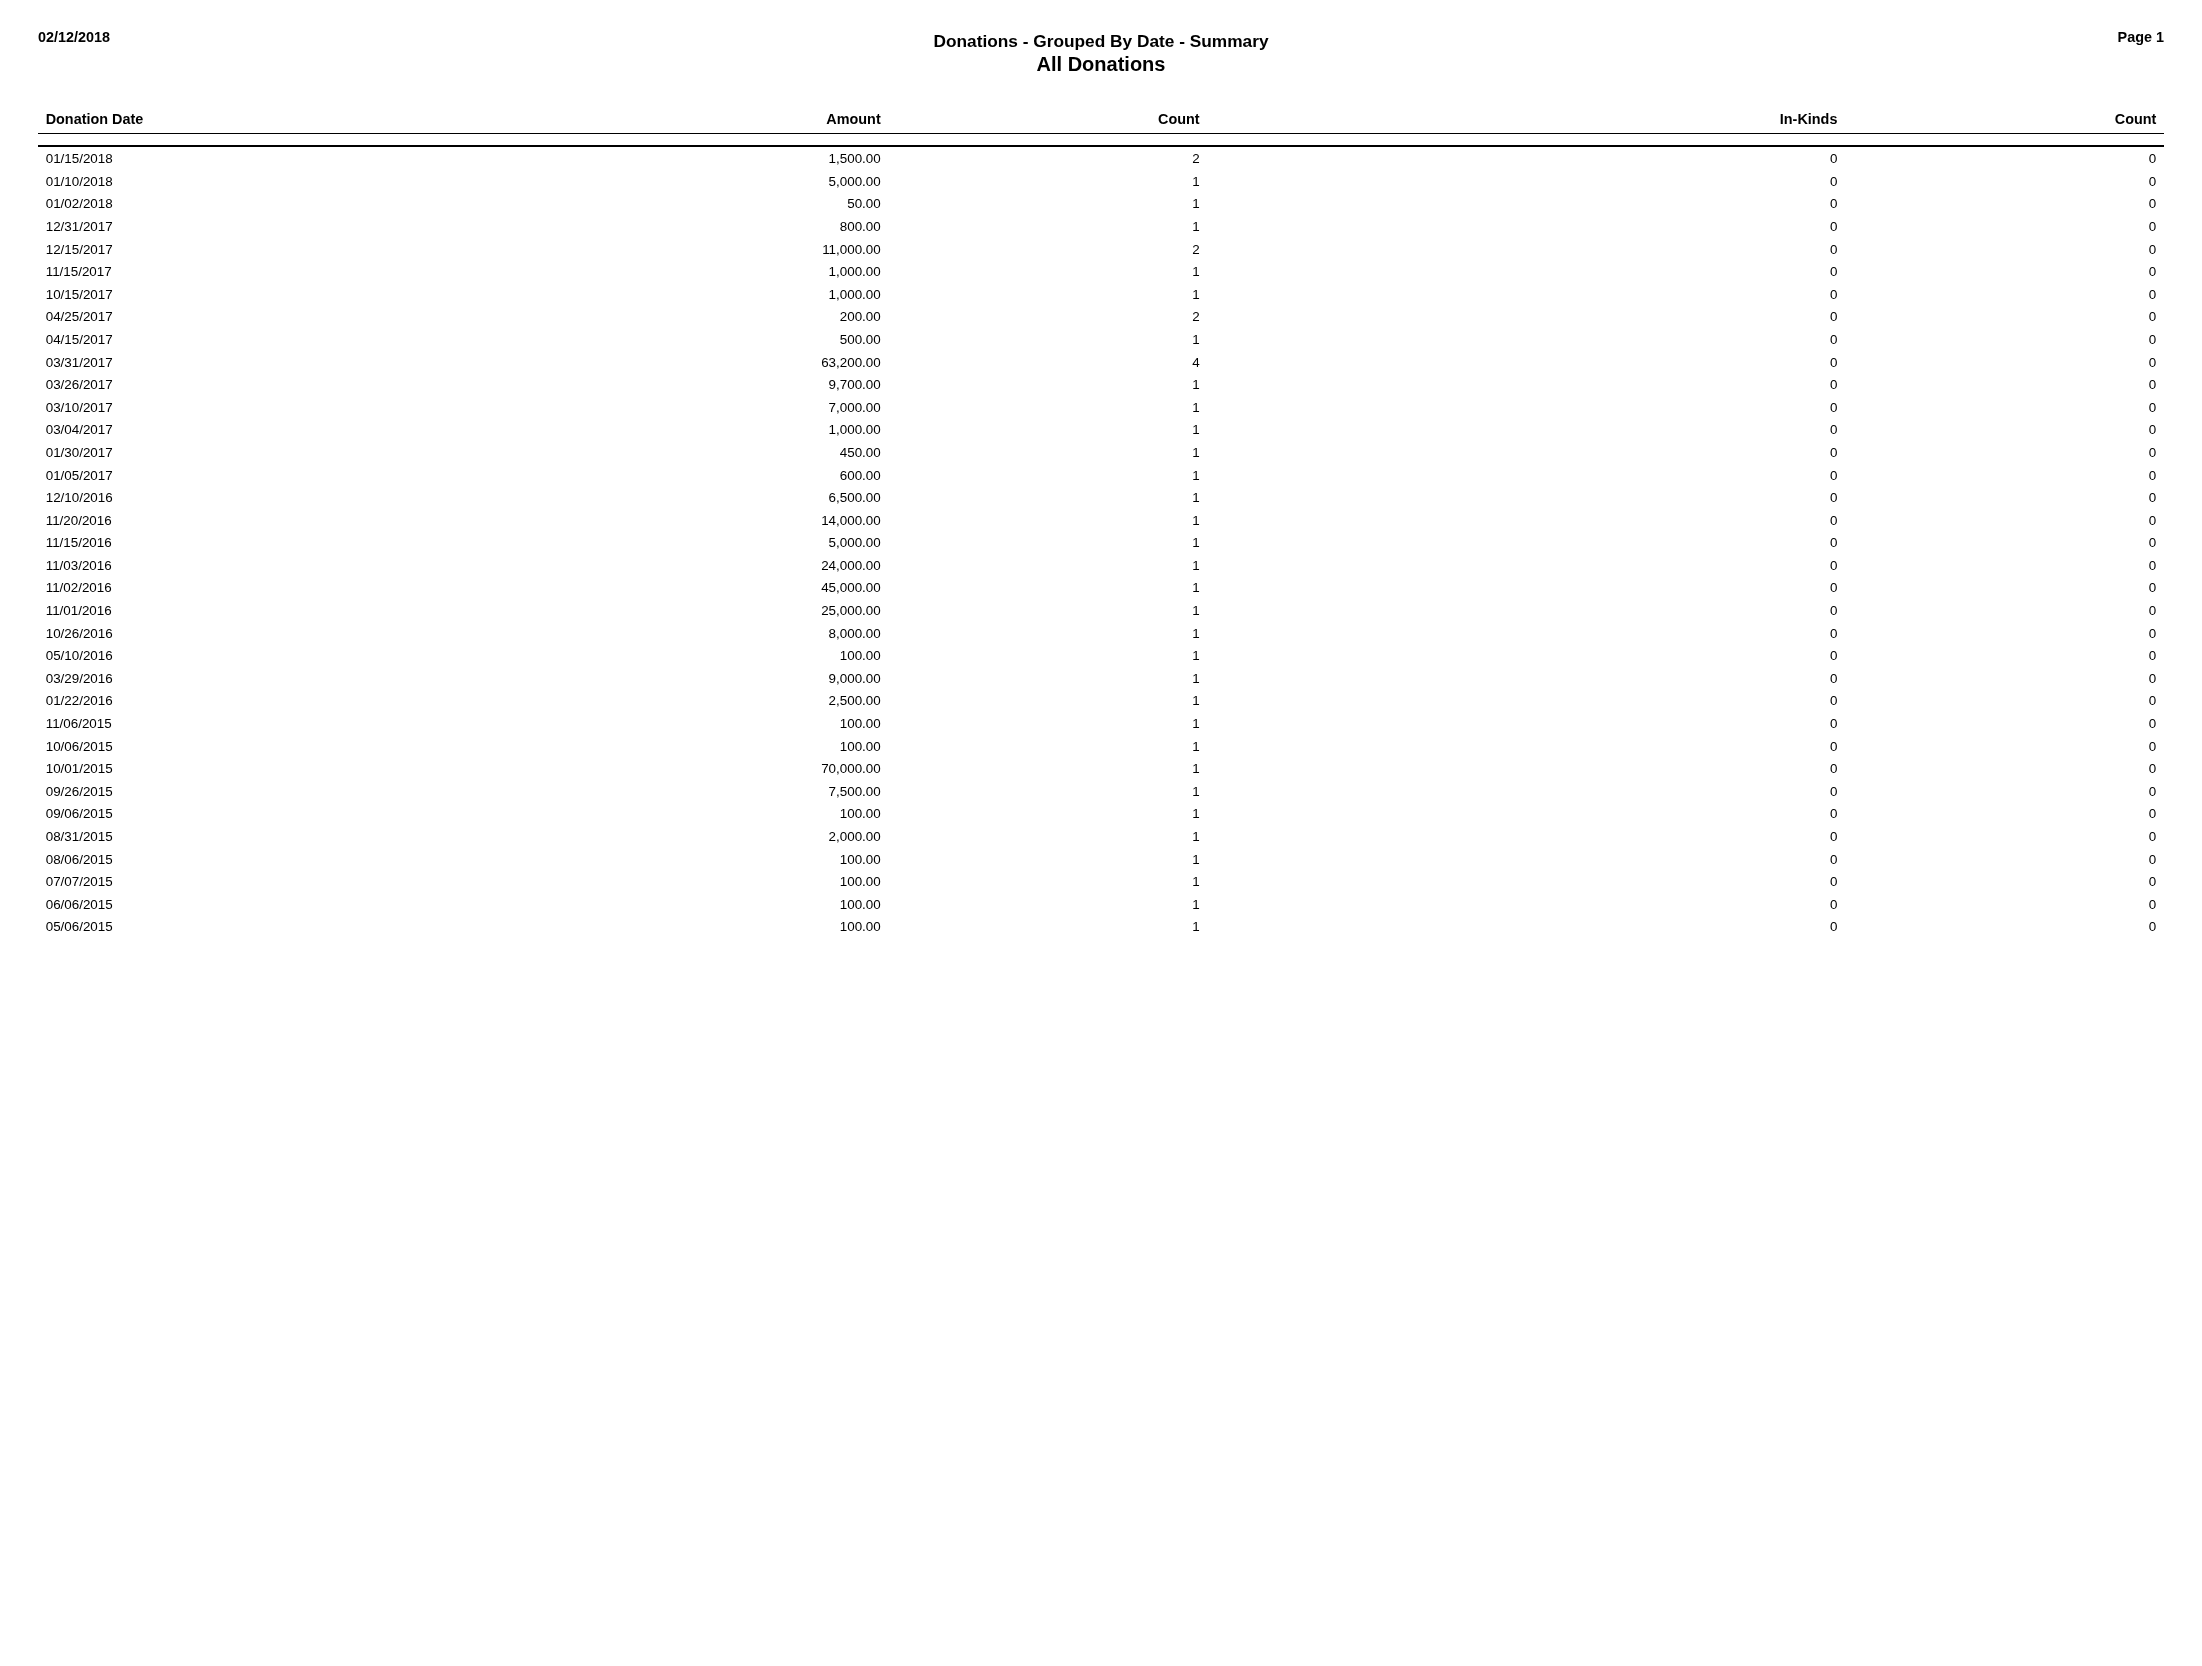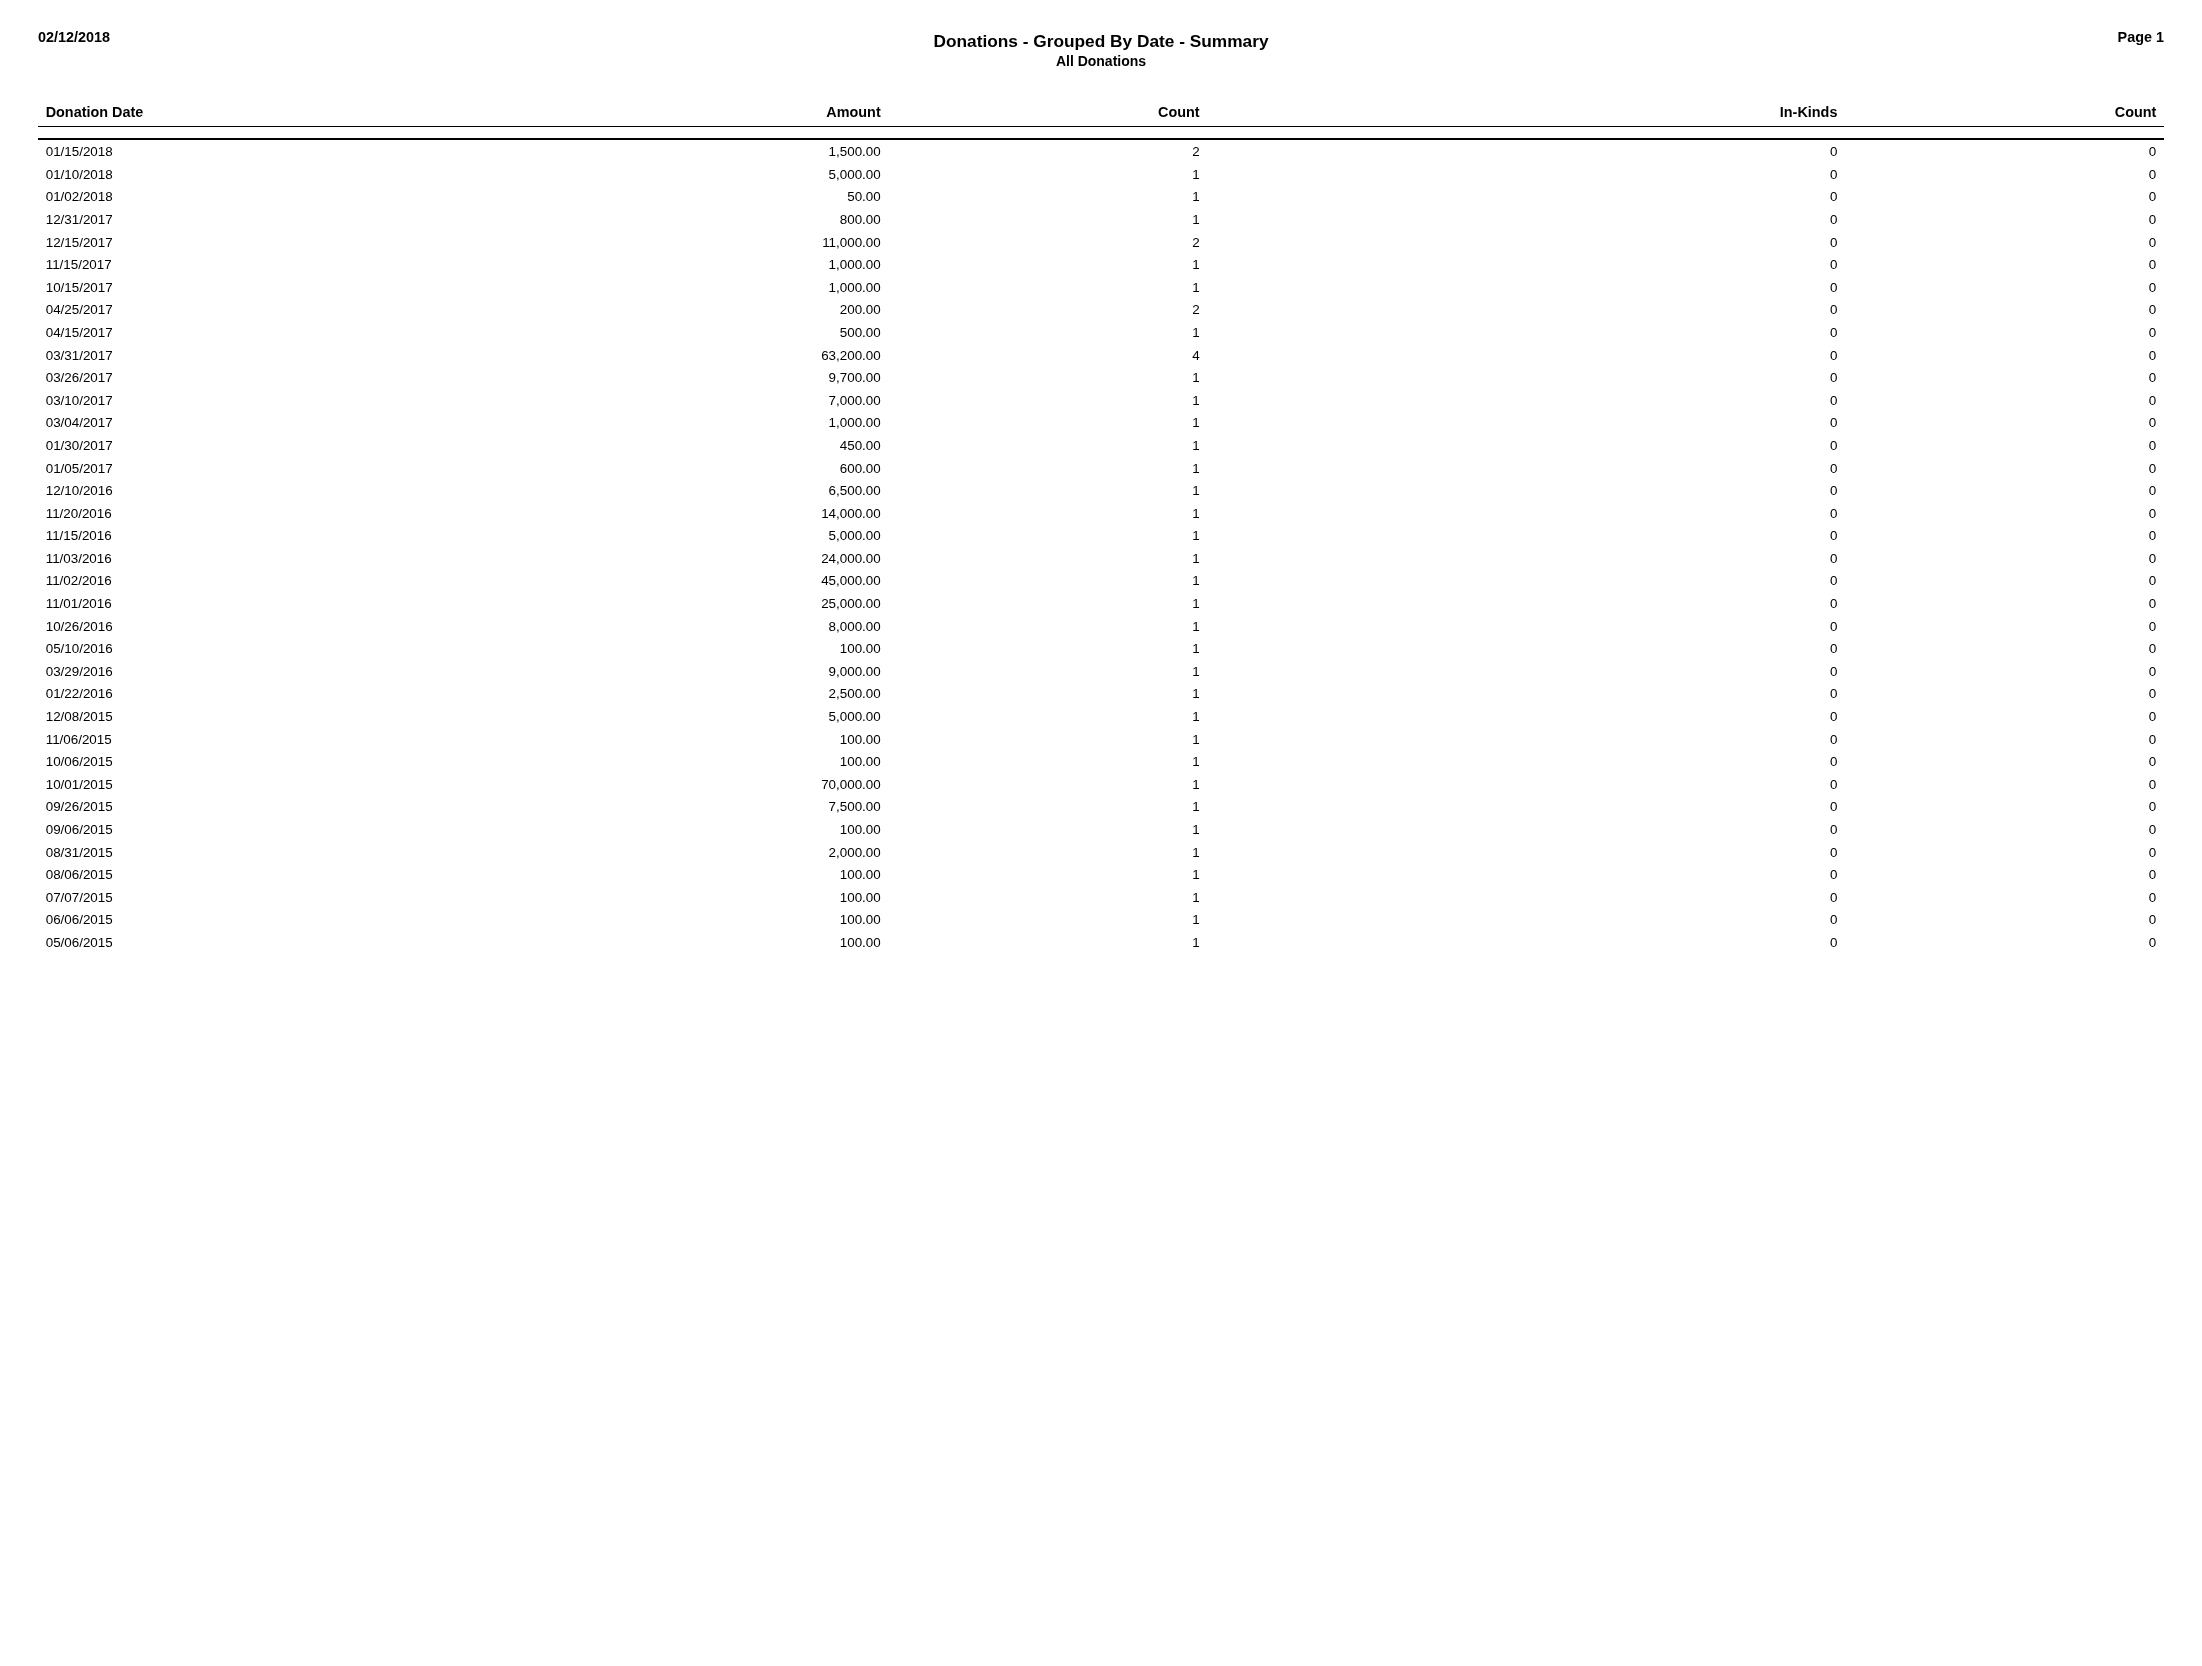--- a/index.html
+++ b/index.html
@@ -33,21 +33,21 @@
       font-weight: bold;
       font-size: 14.4px;
       margin-left: 12px;
     }
     .report-title {
       font-size: 17.3px;
       font-weight: bold;
       line-height: 1.4;
     }
     .report-subtitle {
-      font-size: 14px;
+      font-size: 20px;
       font-weight: bold;
     }
     table {
       width: 100%;
       border-collapse: collapse;
       margin-top: 19px;
     }
     thead tr th {
       font-weight: bold;
       font-size: 14.4px;
@@ -277,27 +277,20 @@
     <td>0</td>
   </tr>
       <tr>
     <td>01/22/2016</td>
     <td>2,500.00</td>
     <td>1</td>
     <td>0</td>
     <td>0</td>
   </tr>
       <tr>
-    <td>12/08/2015</td>
-    <td>5,000.00</td>
-    <td>1</td>
-    <td>0</td>
-    <td>0</td>
-  </tr>
-      <tr>
     <td>11/06/2015</td>
     <td>100.00</td>
     <td>1</td>
     <td>0</td>
     <td>0</td>
   </tr>
       <tr>
     <td>10/06/2015</td>
     <td>100.00</td>
     <td>1</td>

